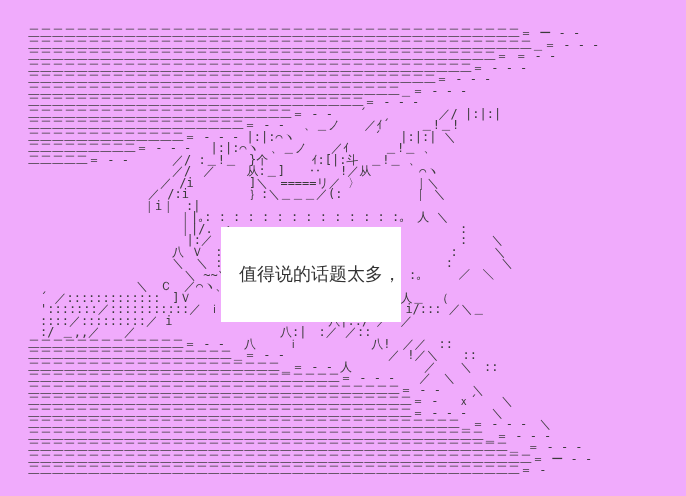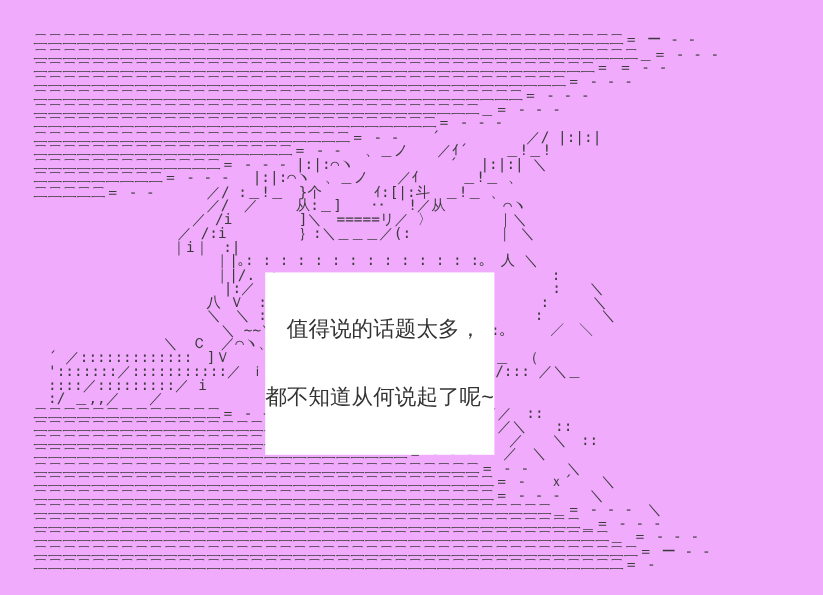--- a/index.html
+++ b/index.html
@@ -77,15 +77,14 @@
 二二二二二二二二二二二二二二二二二二二二二二二二二二二二二二二＝ - - 　　＼
 二二二二二二二二二二二二二二二二二二二二二二二二二二二二二二二二＝ - 　ｘ´　　＼
 二二二二二二二二二二二二二二二二二二二二二二二二二二二二二二二二＝ - - ‐　　＼
 二二二二二二二二二二二二二二二二二二二二二二二二二二二二二二二二二二二二＿＝ - - -　＼
 二二二二二二二二二二二二二二二二二二二二二二二二二二二二二二二二二二二二二二＿＝ - - -
 二二二二二二二二二二二二二二二二二二二二二二二二二二二二二二二二二二二二二二二二＿ ＝ - - ‐
 二二二二二二二二二二二二二二二二二二二二二二二二二二二二二二二二二二二二二二二二二二＝ ー - -
 二二二二二二二二二二二二二二二二二二二二二二二二二二二二二二二二二二二二二二二二二＝ ‐</pre>
   <div id="dialogue">
     <div class="l1">值得说的话题太多，</div>
-    <div class="l2">都不知道从何说起了呢~</div>
   </div>
 </div>
 
 </body></html>

